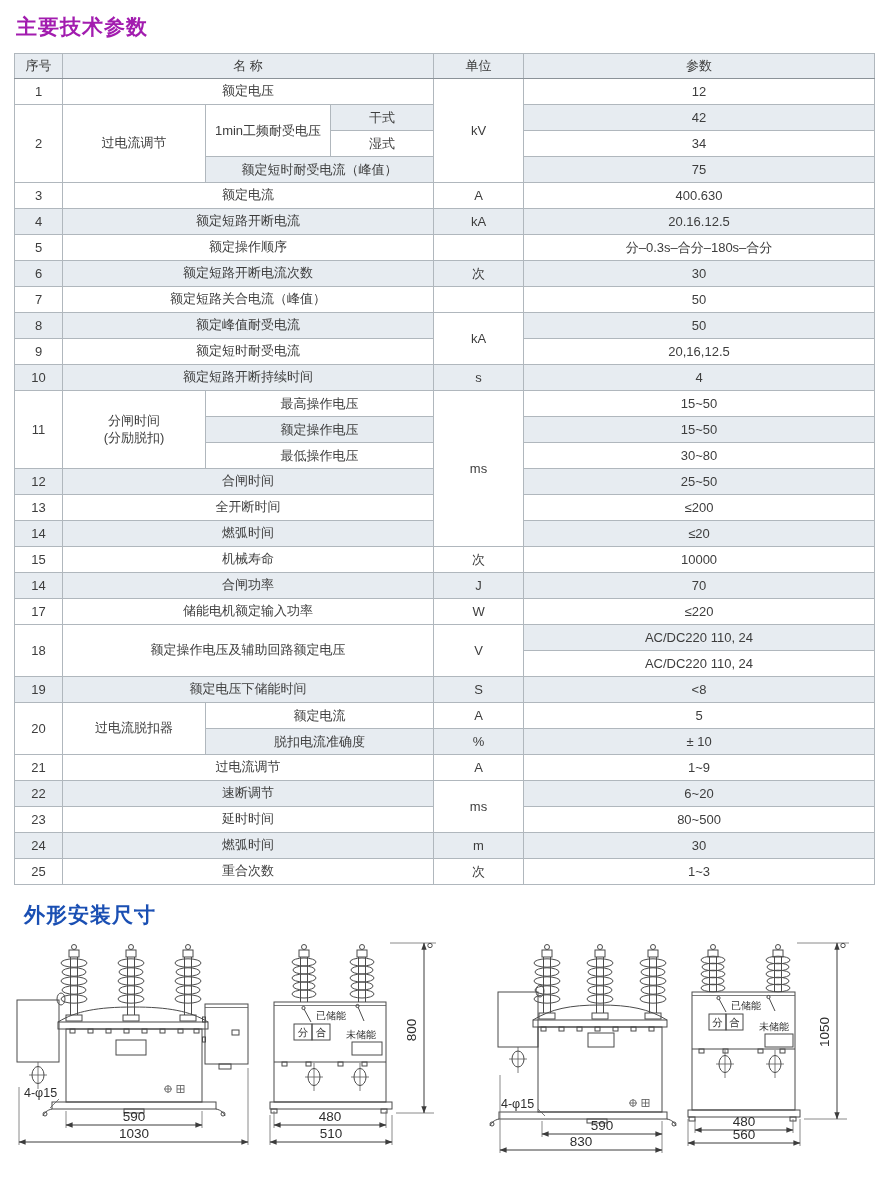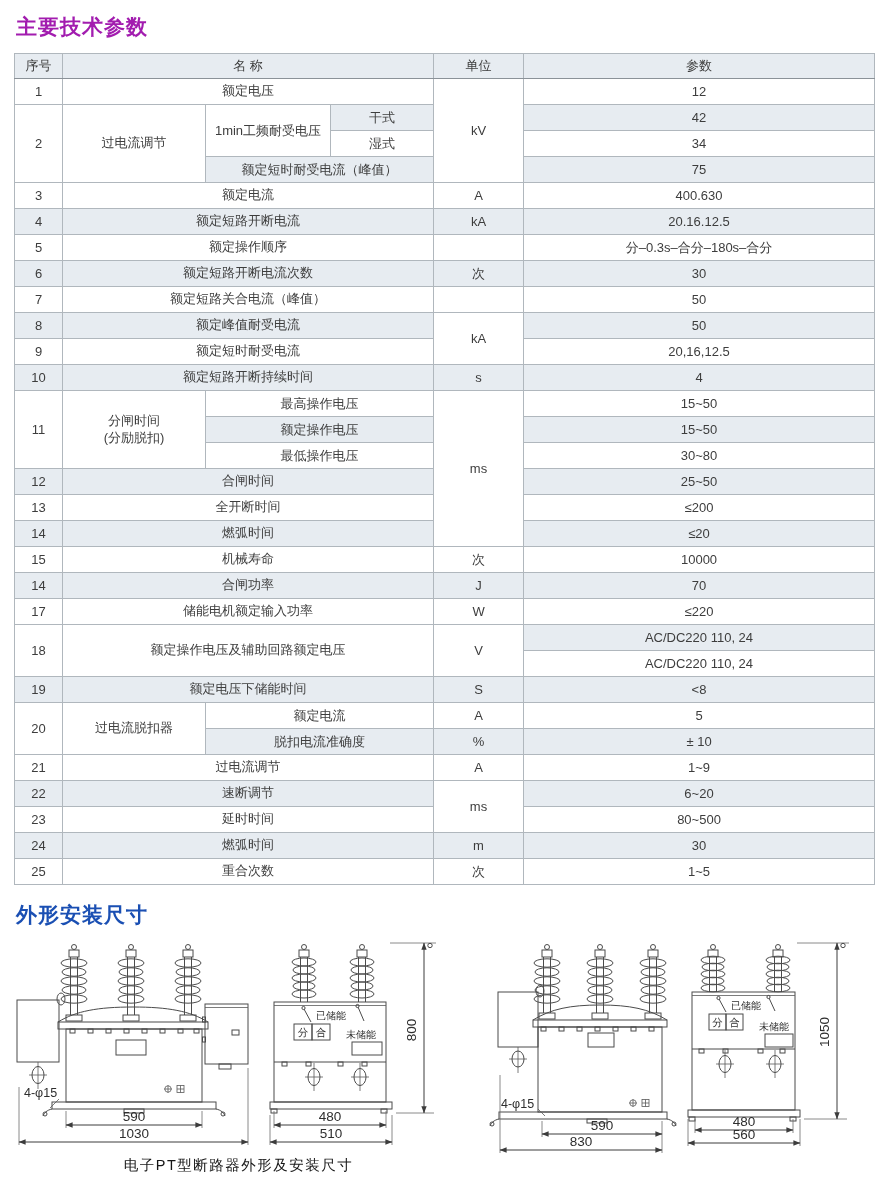--- a/index.html
+++ b/index.html
@@ -1,18 +1,18 @@
 <!DOCTYPE html>
 <html><head>
 <meta charset="utf-8">
 <style>
   html,body{margin:0;padding:0;background:#fff;}
   body{width:888px;height:1178px;font-family:"Liberation Sans","DejaVu Sans",sans-serif;color:#333;}
   .main-title{font-size:21px;font-weight:bold;color:#a21caf;margin:13px 4px 12px 16px;letter-spacing:1px;}
-  .section-title{font-size:21px;font-weight:bold;color:#1a4fb3;margin:16px 0 8px 16px;letter-spacing:1px;}
+  .section-title{font-size:21px;font-weight:bold;color:#1a4fb3;margin:16px 0 8px 24px;letter-spacing:1px;}
   table.spec{border-collapse:collapse;margin-left:14px;width:860px;table-layout:fixed;border-radius:9px;}
   table.spec th,table.spec td{border:1px solid #b0b7bd;font-size:13px;font-weight:normal;
     text-align:center;padding:0;height:25px;color:#3d3d3d;overflow:hidden;}
   table.spec{border:1px solid #9aa1a7;}
   table.spec thead th{background:#e7ecf1;border-bottom:1px solid #8b9298;height:24px;}
   table.spec tbody tr:nth-child(even){background:#e7ecf1;}
   td.merged{background:#fff;}
   td.t-name{text-align:left;padding-left:28px;white-space:pre-line;line-height:1.25;}
   td.t-sub{text-align:left;padding-left:20px;}
   td.t-val{color:#4a4a4a;}
@@ -225,21 +225,21 @@
       <tr>
         <td class="t-num">24</td>
         <td colspan="3" class="t-name">燃弧时间</td>
         <td class="t-unit">m</td>
         <td class="t-val">30</td>
       </tr>
       <tr>
         <td class="t-num">25</td>
         <td colspan="3" class="t-name">重合次数</td>
         <td class="t-unit">次</td>
-        <td class="t-val">1~5</td>
+        <td class="t-val">1~3</td>
       </tr>
     </tbody>
 </table>
 
 <div class="section-title">外形安装尺寸</div>
 
 <div class="figures">
 
   <div class="figure">
     <svg width="445" height="219" viewBox="0 0 445 219">
@@ -380,21 +380,20 @@
           <line class="ext" x1="376" y1="178" x2="376" y2="208"></line>
         <line class="dim" x1="254" y1="205" x2="376" y2="205" marker-start="url(#arr)" marker-end="url(#arr)"></line>
         <text class="dimtxt" x="315" y="201" text-anchor="middle">510</text>
         <line class="ext" x1="374" y1="6" x2="420" y2="6"></line>
           <circle class="ln" cx="414" cy="8.5" r="2.2"></circle>
         <line class="ext" x1="380" y1="176" x2="418" y2="176"></line>
         <line class="dim" x1="408" y1="6" x2="408" y2="176" marker-start="url(#arr)" marker-end="url(#arr)"></line>
         <text class="dimtxt" transform="rotate(-90 400 93)" x="400" y="93" text-anchor="middle">800</text>
       </g>
     </svg>
-    <div class="caption">电子PT型断路器外形及安装尺寸</div>
   </div>
 
   <div class="figure">
     <svg width="412" height="219" viewBox="0 0 412 219">
       <defs>
         <g id="bushF2" class="ln">
           <circle cx="0" cy="10" r="2.5"></circle>
             <rect x="-5" y="13" width="10" height="7"></rect>
           <line x1="-3.5" y1="20" x2="-3.5" y2="76"></line>
             <line x1="3.5" y1="20" x2="3.5" y2="76"></line>

